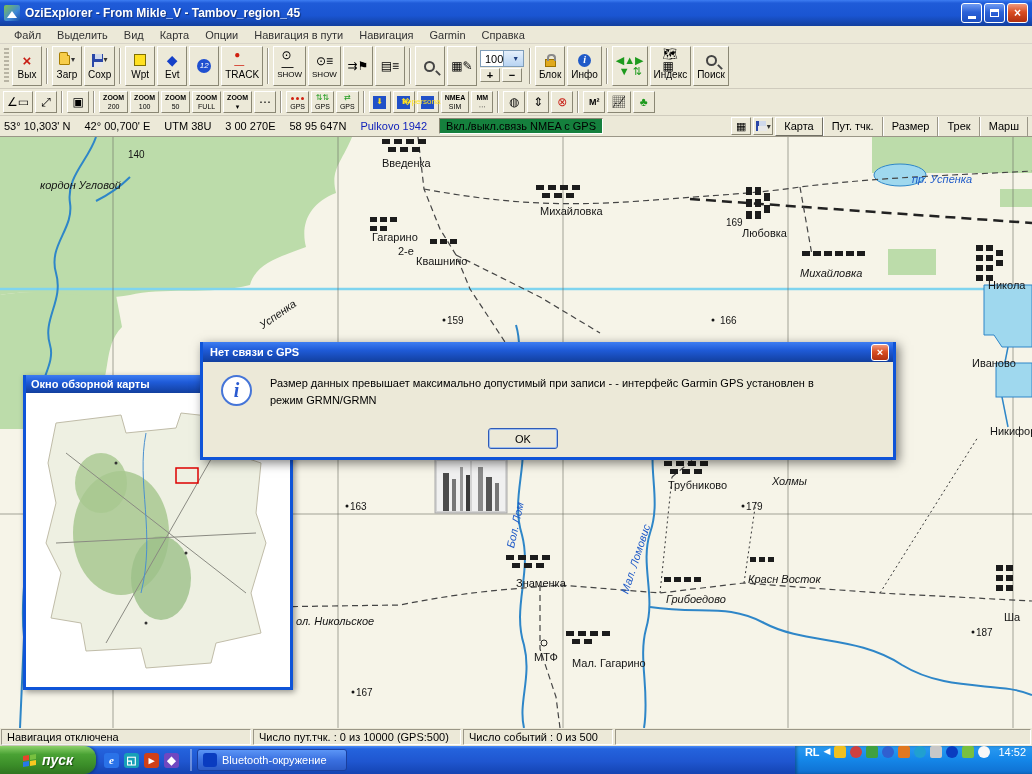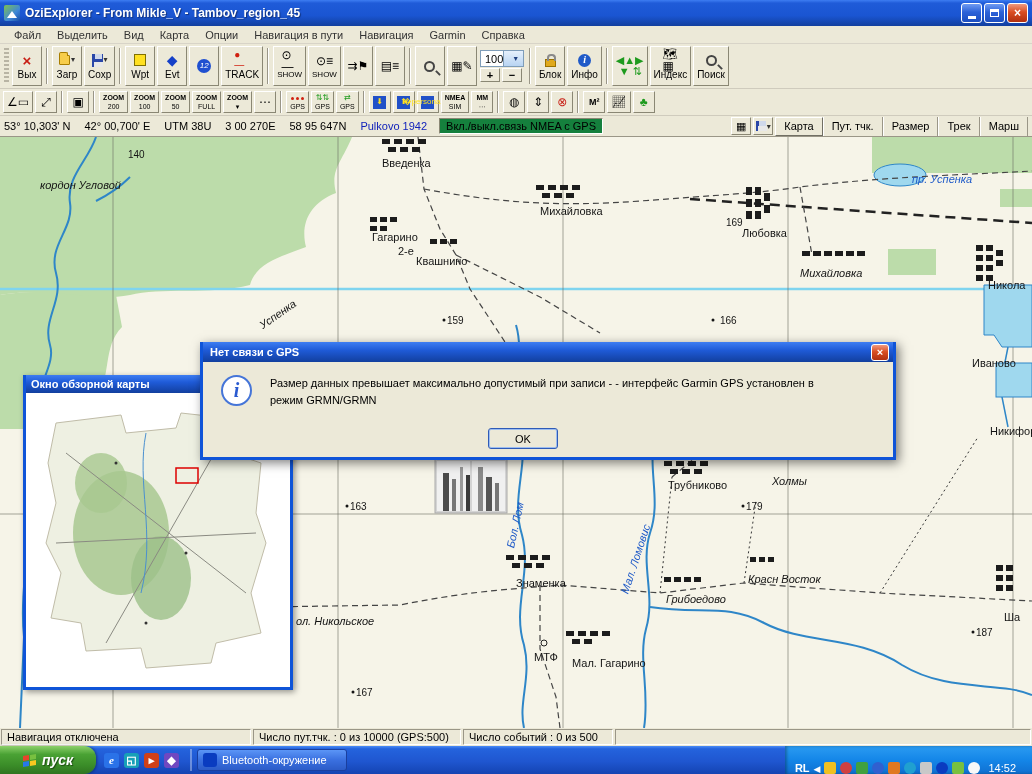--- a/index.html
+++ b/index.html
@@ -139,21 +139,21 @@
   .q2{background:#18a0b8;} .q3{background:#d04018;} .q4{background:#7048c0;}
   .tsep{width:2px;height:22px;background:rgba(255,255,255,.35);margin:0 3px;flex:none;}
   .task{width:150px;height:22px;margin:0 2px;border-radius:3px;border:1px solid #1a3f9e;flex:none;
     background:linear-gradient(180deg,#5b95f6,#3a70e0 50%,#2c5cc8);display:flex;align-items:center;gap:5px;padding:0 5px;
     color:#fff;white-space:nowrap;overflow:hidden;}
   .ticon{width:14px;height:14px;border-radius:3px;flex:none;display:flex;align-items:center;justify-content:center;
     font-size:9px;font-weight:bold;color:#fff;}
   .ic-bt .ticon{background:#0a3cc0;} 
   .ic-folder .ticon{background:#f2c84b;border:1px solid #a87d00;}
   .ic-ozi .ticon{background:linear-gradient(135deg,#58a838,#2868c8);}
-  .tray{margin-left:auto;height:28px;display:flex;align-items:flex-end;gap:4px;padding:0 16px 0 10px;
+  .tray{margin-left:auto;height:28px;display:flex;align-items:flex-start;gap:4px;padding:0 6px 0 10px;
     background:linear-gradient(180deg,#2b9bf2 0%,#1486e8 50%,#0f6fd0 100%);box-shadow:inset 2px 0 3px rgba(0,0,0,.3);}
   .lang{color:#fff;font-weight:bold;}
   .chev{color:#fff;font-size:9px;}
   .tico{width:12px;height:12px;border-radius:2px;flex:none;}
   .clock{color:#fff;margin-left:4px;}
 </style>
 </head>
 <body>
 
 <div class="screen">

